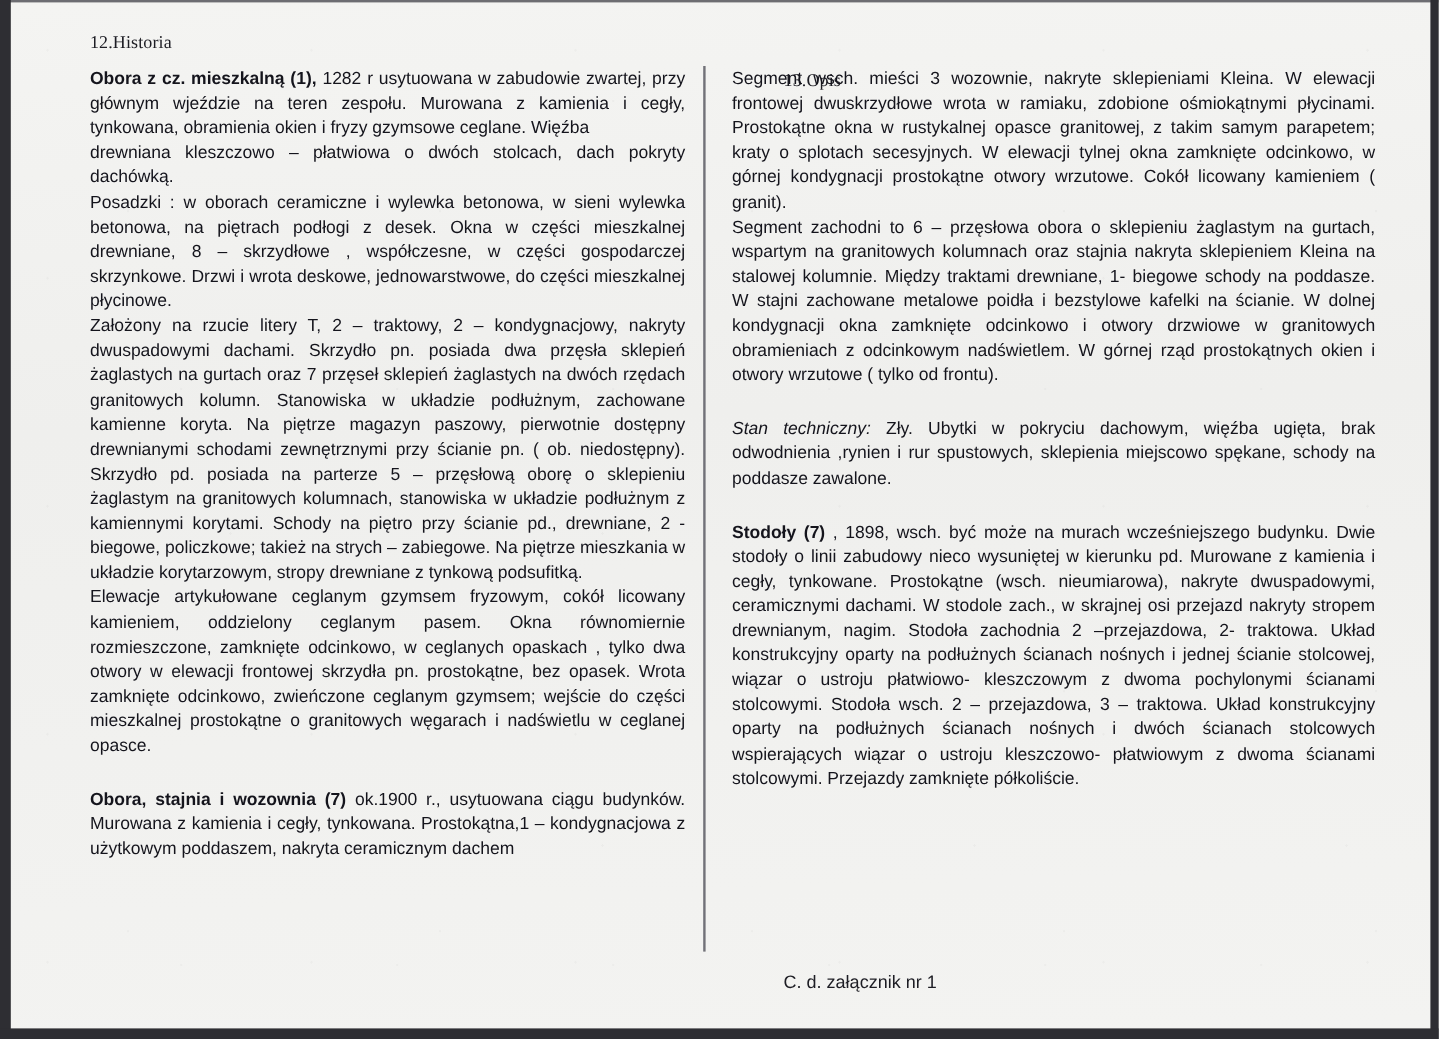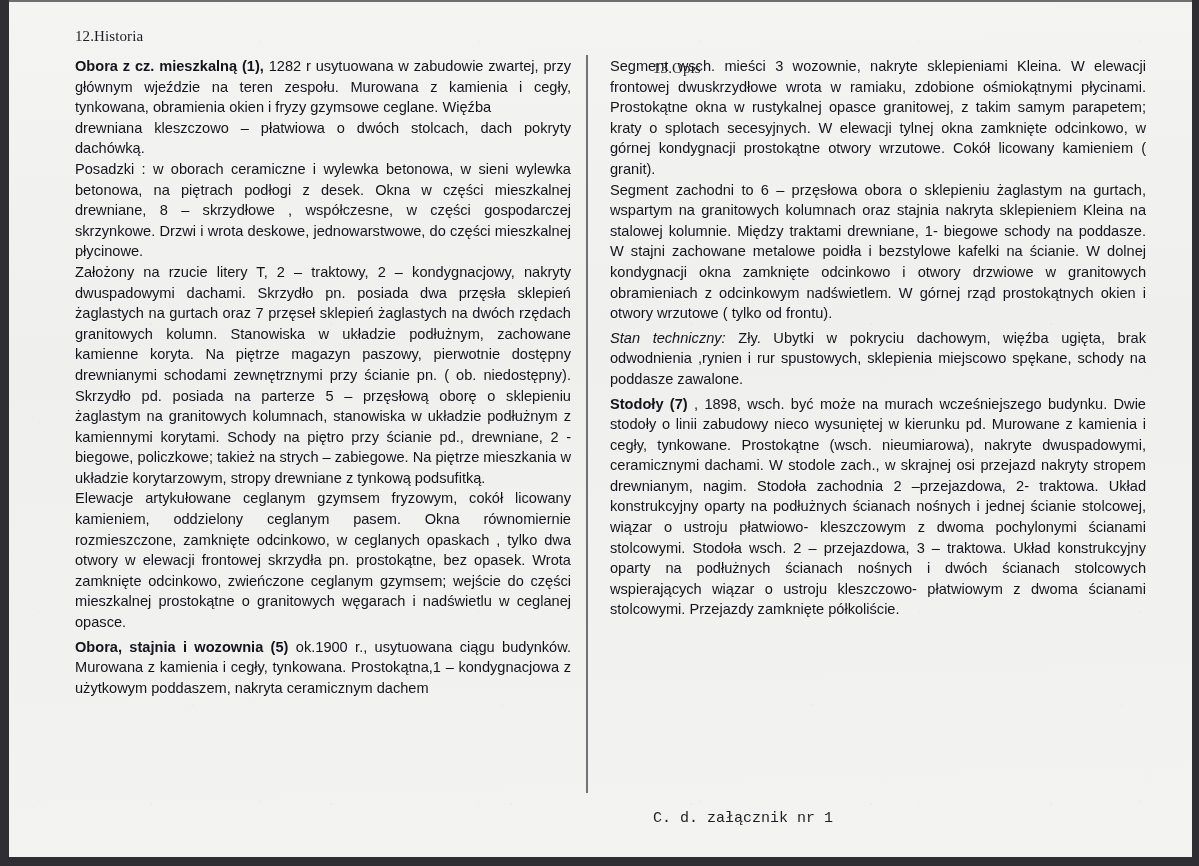--- a/index.html
+++ b/index.html
@@ -70,38 +70,38 @@
     font-size: 14.6px;
     line-height: 20.6px;
     text-align: justify;
     text-justify: inter-word;
   }
   .col.left-col  { left: 75px;  width: 496px; }
   .col.right-col { left: 610px; width: 536px; }
 
   .para { margin: 0; }
   .para + .para { margin-top: 0px; }
-  .para.gap-before { margin-top: 4px; }
+  .para.gap-before { margin-top: 24px; }
 
   .para .lead {
     font-weight: bold;
   }
   .para .ital {
     font-style: italic;
   }
 
   
   .para { hyphens: none; }
 
   
   .footer {
     position: absolute;
     left: 653px;
     top: 810px;
-    font-family: Liberation Mono, monospace;
+    font-family: Liberation Sans, sans-serif;
     font-size: 15px;
     color: #1d1d24;
   }
 
   
   .speckle {
     position: absolute;
     inset: 0;
     pointer-events: none;
     opacity: 0.05;
@@ -128,21 +128,21 @@
     <div class="hdr right-hdr">13.Opis</div>
 
     <div class="divider"></div>
 
     <div class="col left-col" id="left-col">
         <p class="para"><span class="lead">Obora z cz. mieszkalną  (1),</span><span class="body">        1282 r usytuowana w zabudowie zwartej,  przy głównym wjeździe na teren zespołu. Murowana z kamienia i  cegły, tynkowana, obramienia okien i fryzy gzymsowe ceglane. Więźba</span></p>
         <p class="para"><span class="body">drewniana kleszczowo – płatwiowa o dwóch stolcach, dach pokryty dachówką.</span></p>
         <p class="para"><span class="body">Posadzki : w oborach ceramiczne i wylewka betonowa, w sieni wylewka betonowa, na piętrach podłogi z desek. Okna w części mieszkalnej drewniane, 8 – skrzydłowe , współczesne, w części gospodarczej skrzynkowe. Drzwi i wrota deskowe, jednowarstwowe, do części mieszkalnej płycinowe.</span></p>
         <p class="para"><span class="body">Założony na rzucie litery T, 2 – traktowy, 2 – kondygnacjowy, nakryty dwuspadowymi  dachami. Skrzydło pn. posiada dwa przęsła sklepień żaglastych na gurtach oraz 7 przęseł  sklepień żaglastych na dwóch rzędach granitowych kolumn. Stanowiska w układzie podłużnym, zachowane kamienne koryta. Na piętrze magazyn paszowy, pierwotnie dostępny drewnianymi schodami zewnętrznymi przy ścianie pn. ( ob. niedostępny). Skrzydło pd. posiada na parterze 5 – przęsłową oborę o sklepieniu żaglastym na granitowych  kolumnach, stanowiska w układzie podłużnym z kamiennymi korytami. Schody na piętro przy ścianie pd., drewniane, 2 -biegowe, policzkowe; takież na strych – zabiegowe. Na piętrze mieszkania w układzie korytarzowym, stropy drewniane z tynkową podsufitką.</span></p>
         <p class="para"><span class="body">Elewacje artykułowane ceglanym gzymsem fryzowym, cokół licowany kamieniem, oddzielony ceglanym pasem. Okna równomiernie rozmieszczone, zamknięte odcinkowo, w ceglanych opaskach , tylko dwa otwory w elewacji frontowej skrzydła pn. prostokątne, bez opasek. Wrota zamknięte odcinkowo, zwieńczone ceglanym gzymsem; wejście do części mieszkalnej prostokątne o granitowych węgarach i nadświetlu w ceglanej opasce.</span></p>
-        <p class="para gap-before"><span class="lead">Obora, stajnia i wozownia (5)</span><span class="body">  ok.1900 r., usytuowana ciągu budynków. Murowana z kamienia i cegły, tynkowana. Prostokątna,1 – kondygnacjowa z użytkowym poddaszem, nakryta ceramicznym dachem</span></p>
+        <p class="para gap-before"><span class="lead">Obora, stajnia i wozownia (7)</span><span class="body">  ok.1900 r., usytuowana ciągu budynków. Murowana z kamienia i cegły, tynkowana. Prostokątna,1 – kondygnacjowa z użytkowym poddaszem, nakryta ceramicznym dachem</span></p>
       </div>
 
     <div class="col right-col" id="right-col">
         <p class="para"><span class="body">Segment wsch. mieści 3 wozownie, nakryte sklepieniami Kleina. W elewacji frontowej dwuskrzydłowe wrota w ramiaku, zdobione ośmiokątnymi płycinami. Prostokątne okna w  rustykalnej opasce granitowej, z takim samym parapetem; kraty o splotach secesyjnych. W elewacji tylnej okna zamknięte odcinkowo, w górnej kondygnacji prostokątne otwory wrzutowe. Cokół licowany kamieniem ( granit).</span></p>
         <p class="para"><span class="body">Segment zachodni to 6 – przęsłowa obora o sklepieniu żaglastym na gurtach, wspartym na granitowych kolumnach oraz stajnia nakryta sklepieniem Kleina na stalowej kolumnie. Między traktami drewniane, 1- biegowe schody na poddasze. W stajni zachowane metalowe poidła i bezstylowe kafelki na ścianie. W dolnej kondygnacji okna zamknięte odcinkowo i otwory drzwiowe w granitowych obramieniach z odcinkowym nadświetlem. W górnej rząd prostokątnych okien i otwory wrzutowe ( tylko od frontu).</span></p>
         <p class="para gap-before"><span class="ital">Stan techniczny:</span><span class="body"> Zły. Ubytki w pokryciu dachowym, więźba ugięta, brak odwodnienia ,rynien i rur spustowych, sklepienia  miejscowo spękane, schody na poddasze zawalone.</span></p>
         <p class="para gap-before"><span class="lead">Stodoły (7)</span><span class="body">  , 1898, wsch.  być może na murach wcześniejszego budynku. Dwie stodoły  o linii zabudowy nieco wysuniętej w kierunku pd. Murowane z kamienia i  cegły, tynkowane. Prostokątne (wsch. nieumiarowa), nakryte dwuspadowymi, ceramicznymi dachami. W stodole zach., w skrajnej osi przejazd nakryty stropem drewnianym, nagim. Stodoła zachodnia 2 –przejazdowa, 2-  traktowa. Układ konstrukcyjny oparty na podłużnych ścianach nośnych i jednej ścianie stolcowej, wiązar o ustroju  płatwiowo- kleszczowym z dwoma pochylonymi ścianami stolcowymi. Stodoła wsch. 2 – przejazdowa, 3 – traktowa. Układ konstrukcyjny oparty na podłużnych  ścianach nośnych i dwóch ścianach stolcowych wspierających wiązar o ustroju kleszczowo- płatwiowym z dwoma ścianami stolcowymi. Przejazdy zamknięte półkoliście.</span></p>
       </div>
 
     <div class="footer">C. d. załącznik nr 1</div>

